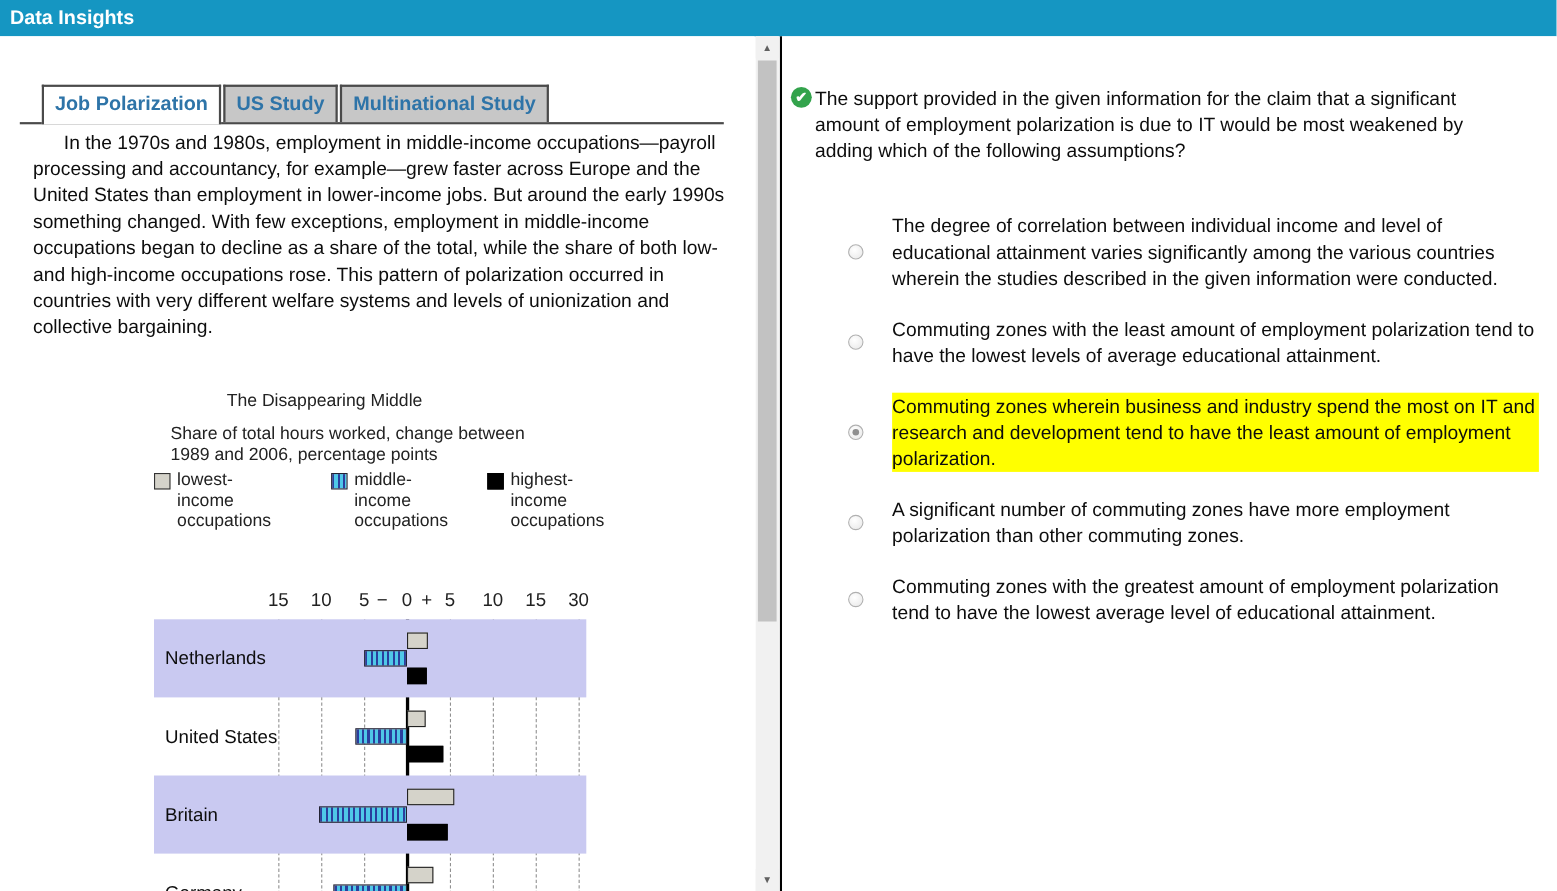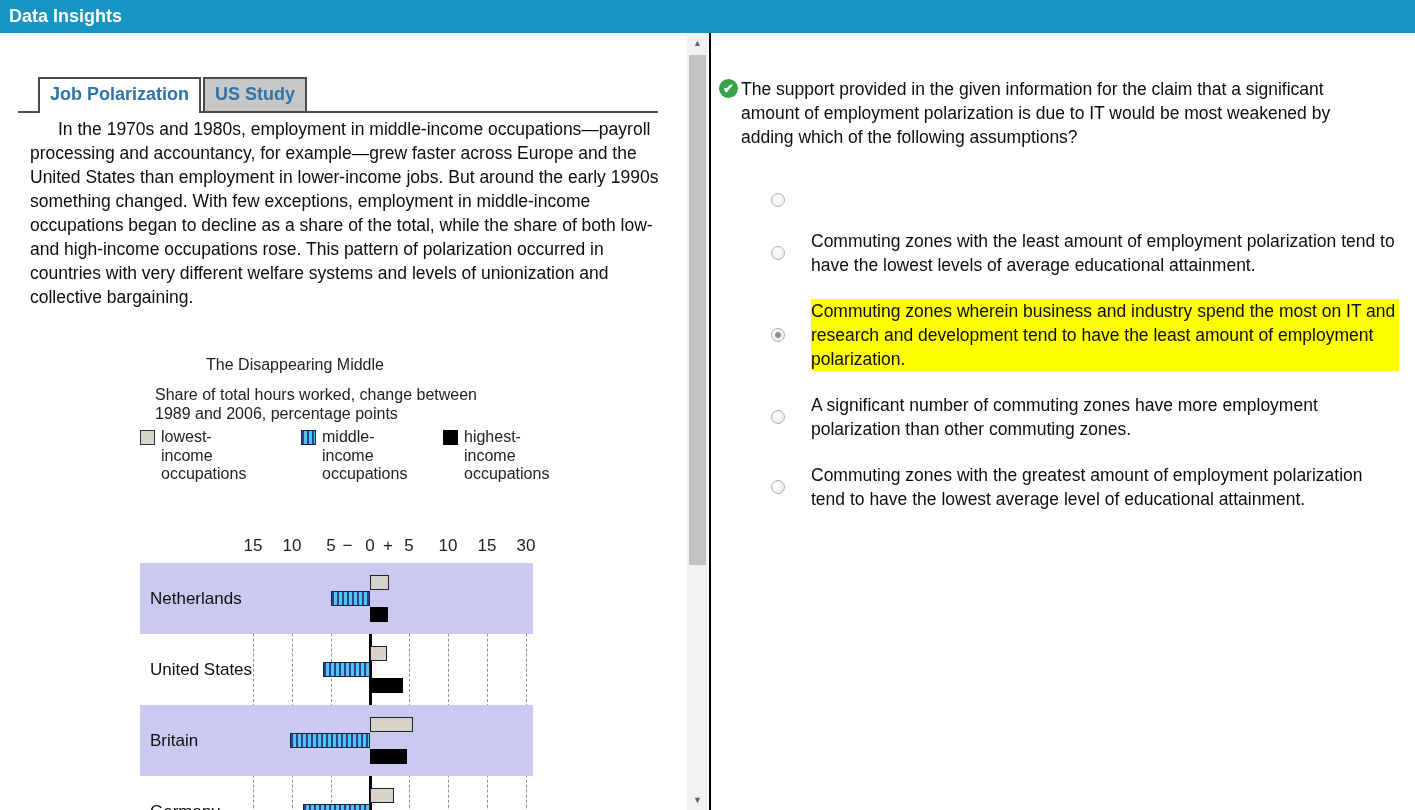--- a/index.html
+++ b/index.html
@@ -79,20 +79,21 @@
 <body>
 
 <div class="titlebar">
   <span>Data Insights</span>
 </div>
 
 <div class="left-panel">
   <div class="tabs">
       <div class="tab active">Job Polarization</div>
       <div class="tab">US Study</div>
+      <div class="tab">Multinational Study</div>
     </div>
   <div class="passage">In the 1970s and 1980s, employment in middle-income occupations—payroll processing and accountancy, for example—grew faster across Europe and the United States than employment in lower-income jobs. But around the early 1990s something changed. With few exceptions, employment in middle-income occupations began to decline as a share of the total, while the share of both low- and high-income occupations rose. This pattern of polarization occurred in countries with very different welfare systems and levels of unionization and collective bargaining.</div>
 
   <div class="chart-title">The Disappearing Middle</div>
   <div class="chart-subtitle">Share of total hours worked, change between
 1989 and 2006, percentage points</div>
   <div class="legend">
       <div class="legend-item" style="left: 140px;">
         <span class="swatch sw-solid"></span>
         <span class="legend-label">lowest-
@@ -168,20 +169,21 @@
 <div class="divider"></div>
 
 <div class="right-panel">
   <div class="question">
     <span class="check-icon">✔</span>
     <div class="question-text">The support provided in the given information for the claim that a significant amount of employment polarization is due to IT would be most weakened by adding which of the following assumptions?</div>
   </div>
   <div class="options">
       <div class="option">
         <span class="radio"></span>
+        <div class="opt-text">The degree of correlation between individual income and level of educational attainment varies significantly among the various countries wherein the studies described in the given information were conducted.</div>
       </div>
       <div class="option">
         <span class="radio"></span>
         <div class="opt-text">Commuting zones with the least amount of employment polarization tend to have the lowest levels of average educational attainment.</div>
       </div>
       <div class="option">
         <span class="radio">
           <span class="dot"></span>
         </span>
         <div class="opt-text hl" style="background: rgb(255, 255, 0);">Commuting zones wherein business and industry spend the most on IT and research and development tend to have the least amount of employment polarization.</div>

